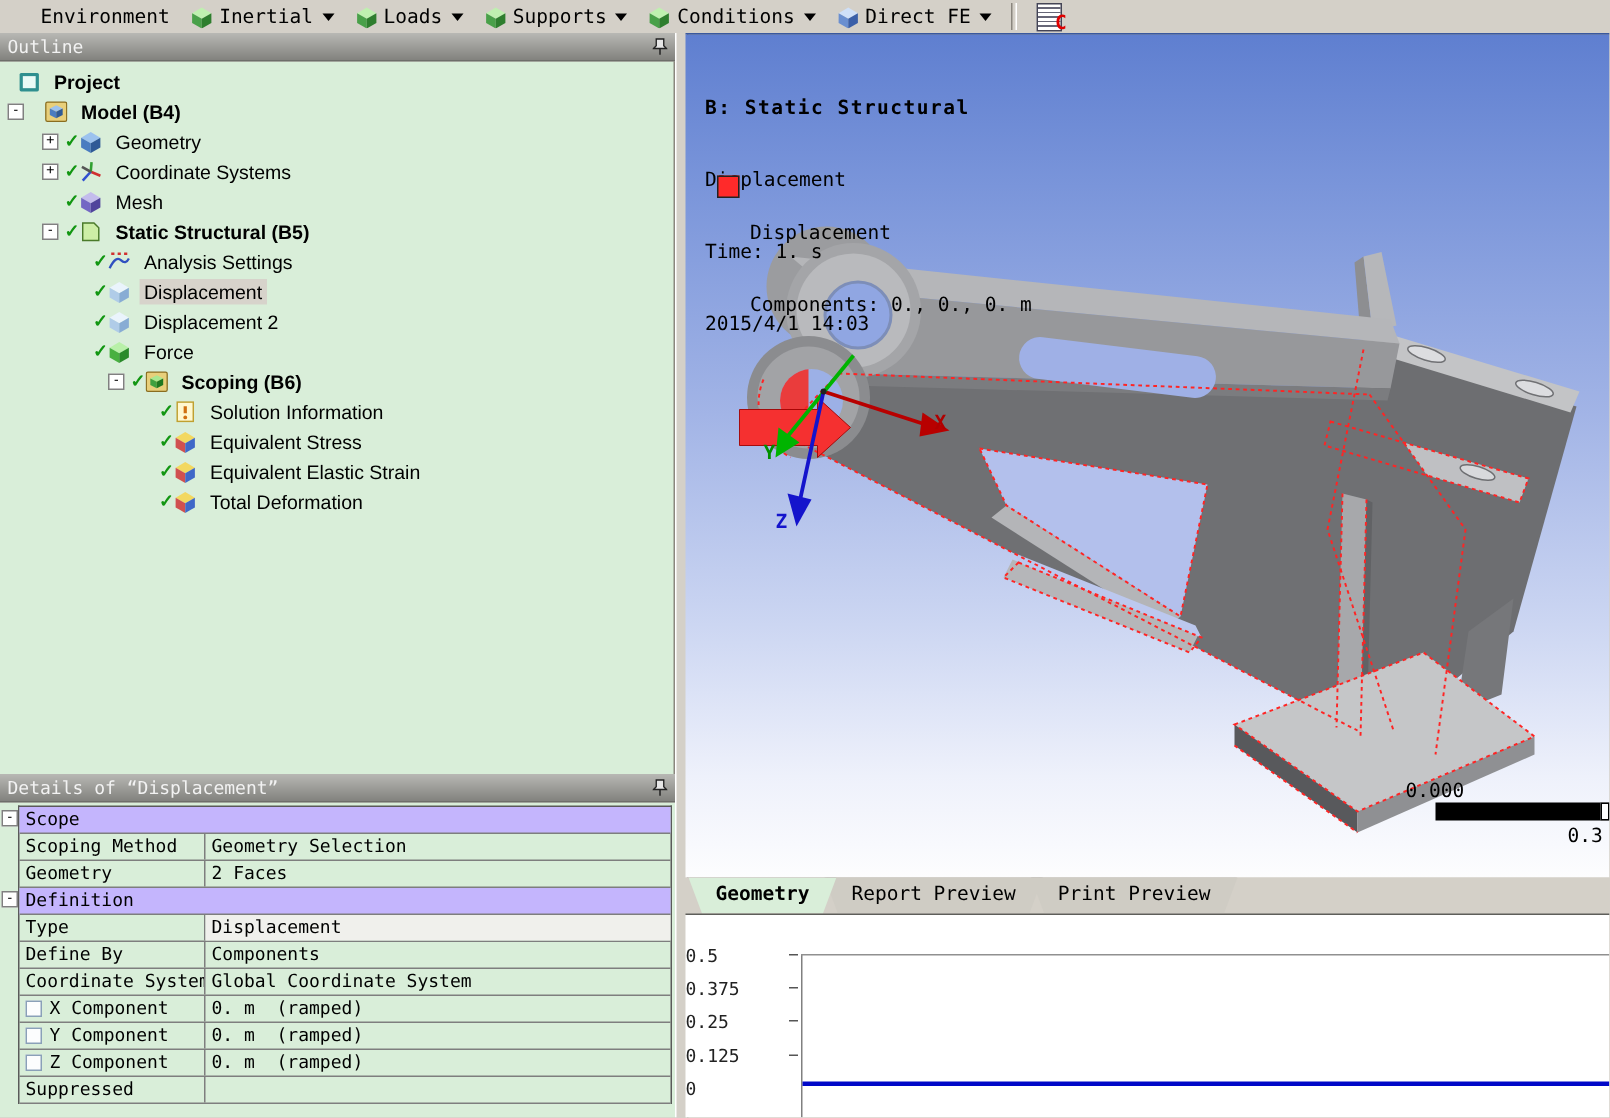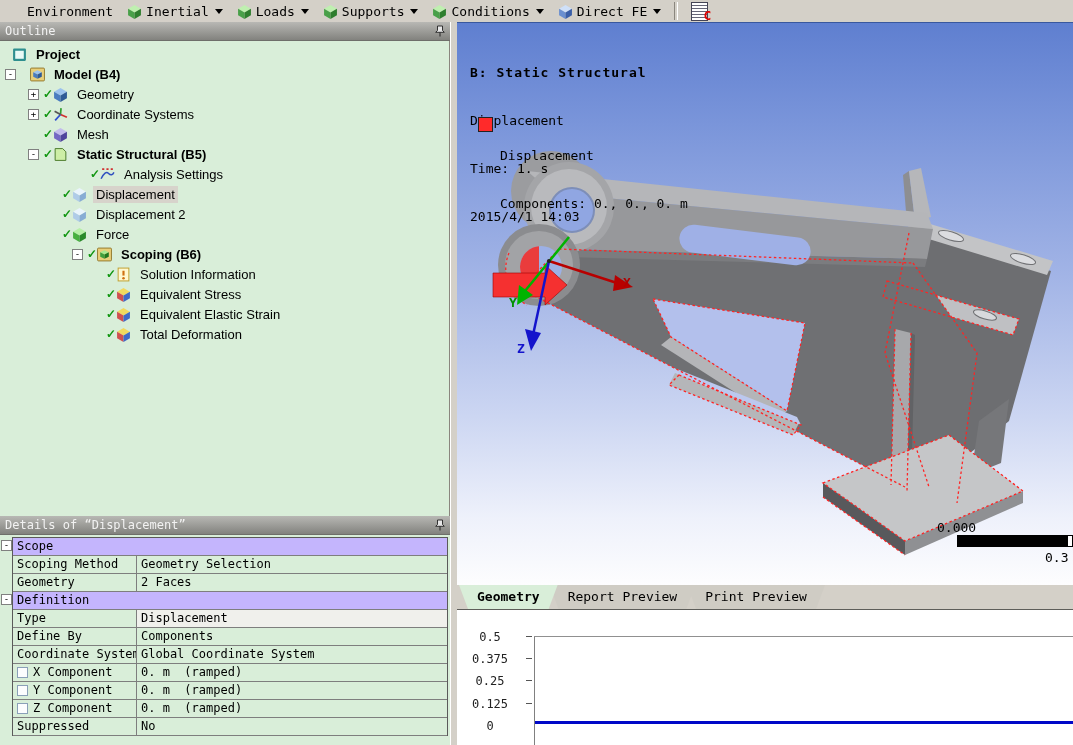--- a/index.html
+++ b/index.html
@@ -83,21 +83,21 @@
     font-size:13px;background:#cfccc4;clip-path:polygon(0 0,100% 0,calc(100% - 9px) 100%,9px 100%);
     margin-left:-8px;filter:drop-shadow(0 0 1px #444)}
   .tab:first-child{margin-left:0}
   .tab.active{background:#d9eed9;font-weight:bold;z-index:3}
 
   
   #graphhdr{height:22px;flex:0 0 22px;background:linear-gradient(180deg,#c4c4c2,#787876);
     color:#f2f2f2;font:12px/22px "DejaVu Sans Mono",monospace;padding-left:5px;border-bottom:1px solid #55555a}
   #graph{flex:1;background:#fff;position:relative;overflow:hidden;
     font-family:"DejaVu Sans Mono",monospace;font-size:12px;color:#222}
-  .ytick{position:absolute;left:0;width:66px;text-align:center;white-space:pre}
+  .ytick{position:absolute;left:0;width:66px;text-align:left;white-space:pre}
   .ytdash{position:absolute;left:69px;width:6px;height:1px;background:#555}
   #gvline{position:absolute;left:77px;top:26px;bottom:0;width:1px;background:#808080}
   #gtopline{position:absolute;left:77px;right:0;top:26px;height:1px;background:#909090}
   #gblueline{position:absolute;left:78px;right:0;top:111px;height:3px;background:#0008c8}
 </style>
 </head>
 <body>
 
 <svg width="0" height="0" style="position:absolute">
   <defs>
@@ -220,21 +220,21 @@
     </div>
     <div class="trow" style="padding-left:28px">
       <span class="exp">-</span>
       <span class="iconwrap chk">
           <svg class="icon" viewBox="0 0 14 14">
             <path d="M2 1.5 h7 l3 3 v8 H2 z" fill="#cdeea6" stroke="#4a7a2a" stroke-width="0.9"></path>
           </svg>
         </span>
       <span class="tlabel bold">Static Structural (B5)</span>
     </div>
-    <div class="trow" style="padding-left:100px">
+    <div class="trow" style="padding-left:72px">
       <span class="iconwrap chk">
           <svg class="icon" viewBox="0 0 14 14">
             <path d="M1 11 Q5 3 8 6 T13 5" stroke="#3050c0" fill="none" stroke-width="1.4"></path>
             <path d="M2 2 h2 M6 2 h2 M10 2 h2" stroke="#d03030" stroke-width="1.6"></path>
           </svg>
         </span>
       <span class="tlabel">Analysis Settings</span>
     </div>
     <div class="trow" style="padding-left:72px">
       <span class="iconwrap chk">
@@ -350,21 +350,20 @@
       <div class="drow">
         <div class="lbl"><span class="cb"></span><span>Y Component</span></div>
         <div class="val">0. m  (ramped)</div>
       </div>
       <div class="drow">
         <div class="lbl"><span class="cb"></span><span>Z Component</span></div>
         <div class="val">0. m  (ramped)</div>
       </div>
       <div class="drow">
         <div class="lbl">Suppressed</div>
-        <div class="val">No</div>
       </div>
     </div>
   </div>
 </div>
 
 <div id="vsplit"></div>
 
 <div id="rightcol">
 
   <div id="viewport">

